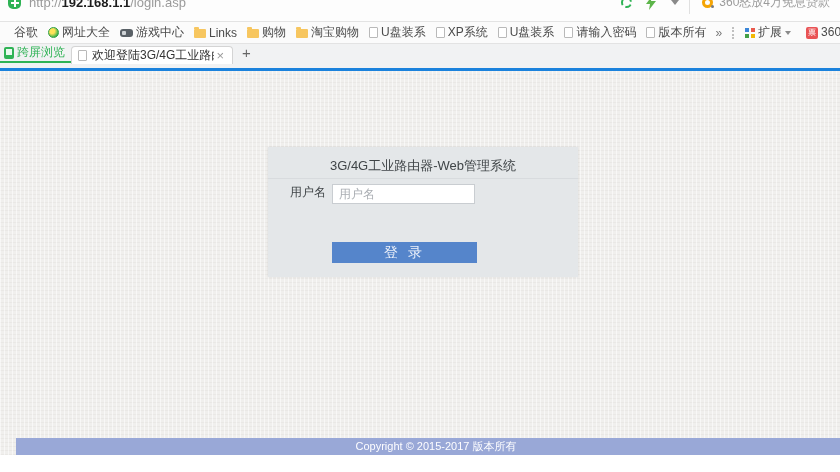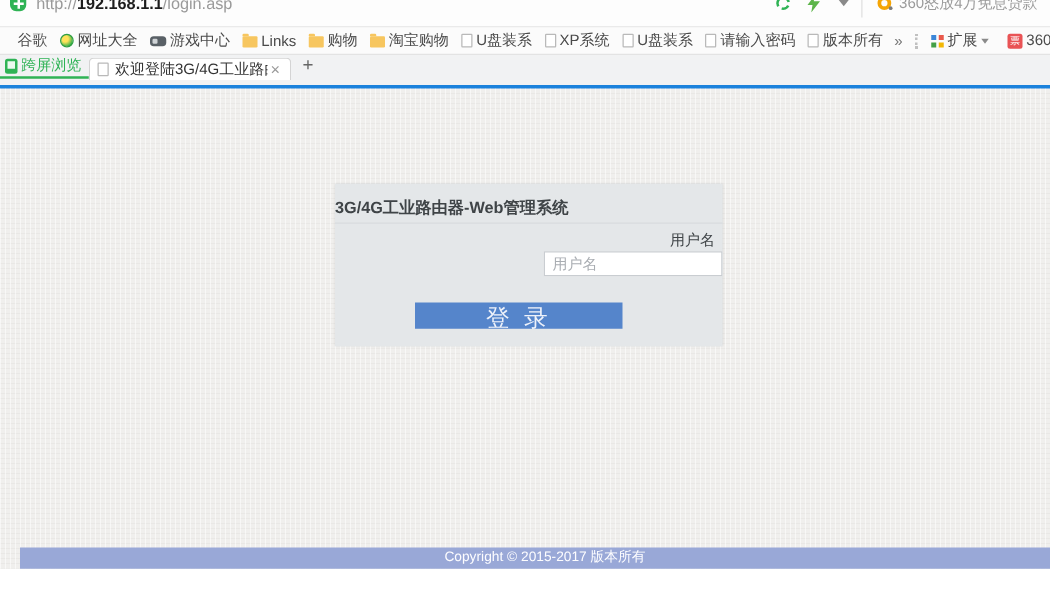--- a/index.html
+++ b/index.html
@@ -72,32 +72,32 @@
   .newtab { font-size:15px; color:#666; padding:0 9px; display:flex; align-items:center; }
   .blueline { height:3px; background:#1b82dc; }
 
   
   .page { position:relative; height:384px; background-color:#f0efed;
     background-image:
       repeating-linear-gradient(90deg, rgba(255,255,255,0.55) 0 1px, transparent 1px 4px),
       repeating-linear-gradient(0deg, rgba(221,219,216,0.35) 0 1px, transparent 1px 4px); }
   .panel { position:absolute; left:268px; top:76px; width:310px; height:130px;
     background:#e4e7e9; box-shadow:0 0 2px rgba(0,0,0,0.10); }
-  .panel-title { height:26px; line-height:26px; font-size:13px;
-    font-weight:bold; color:#3f4447; border-bottom:1px solid #d8dbde; margin-top:6px; }
-  .frow { position:absolute; left:0; width:100%; display:flex; align-items:flex-end;flex-direction:column; }
+  .panel-title { height:26px; line-height:26px; text-align:center; font-size:13px;
+    font-weight:normal; color:#3f4447; border-bottom:1px solid #d8dbde; margin-top:6px; }
+  .frow { position:absolute; left:0; width:100%; display:flex; align-items:flex-start; }
   .frow.r1 { top:37px; }
   .frow.r2 { top:66px; }
   .flabel { width:58px; text-align:right; font-size:12px; color:#3f4447; margin-right:6px; }
   .finput { width:143px; height:20px; border:1px solid #c9cdd1; background:#fff;
     font-size:12px; color:#444; padding:0 6px; outline:none;
     font-family:"Liberation Sans", sans-serif; }
   .finput::placeholder { color:#a9adb2; }
-  .loginbtn { position:absolute; left:64px; top:95px; width:166px; height:21px;
-    background:#5585cb; border:none; color:#eef2fa; font-size:19px; letter-spacing:3px;
+  .loginbtn { position:absolute; left:64px; top:95px; width:145px; height:21px;
+    background:#5585cb; border:none; color:#eef2fa; font-size:14px; letter-spacing:3px;
     cursor:pointer; font-family:"Liberation Sans", sans-serif; }
 
   .footer { position:absolute; left:16px; bottom:0; width:840px; height:17px; background:#99a8d7;
     color:#fdfdff; font-size:11px; text-align:center; line-height:17px; }
 </style>
 </head>
 <body>
 
 <div class="window">
 

